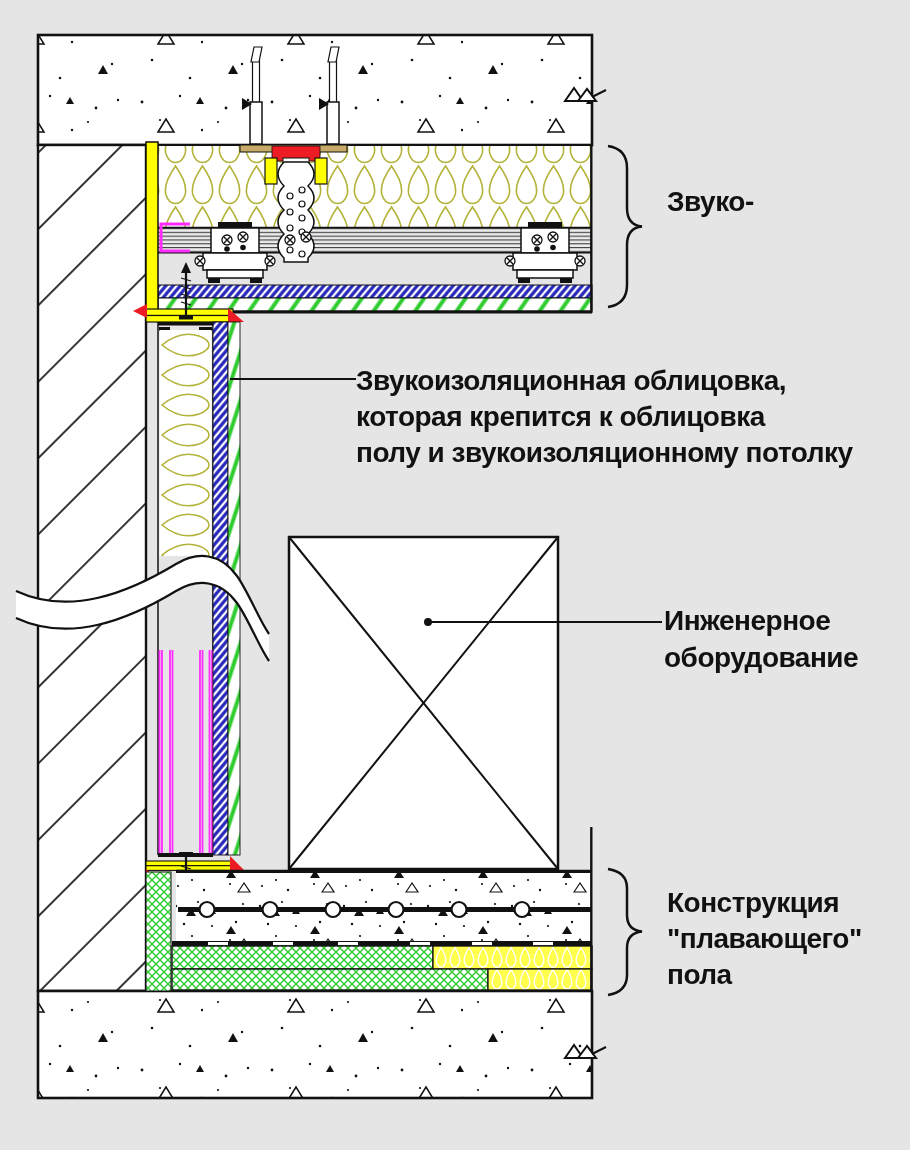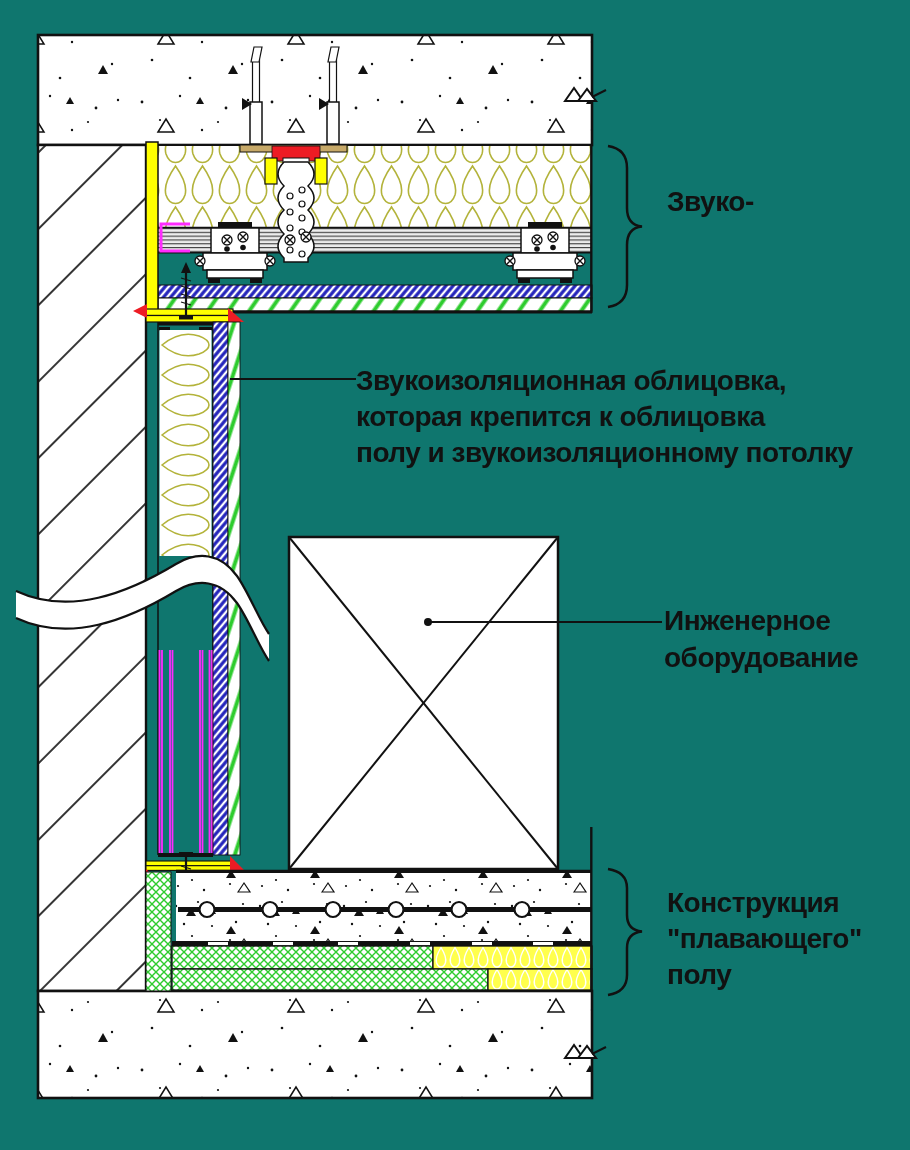--- a/index.html
+++ b/index.html
@@ -1,16 +1,16 @@
 <!DOCTYPE html>
 <html style="--c-line: #111111; --c-wool_olive: #b3b33a; --c-batten_yellow: #ffff00; --c-insulation_yellow: #ffff4d; --c-sealant_red: #ed1c24; --c-profile_magenta: #ff2bff; --c-membrane_blue: #2323bb; --c-elastic_green: #2ecc2e; --c-board_tan: #c7a968; --c-board_gray: #ededed;"><head>
 <meta charset="utf-8">
 <style>
   html,body{margin:0;padding:0;background:#fff;}
-  #canvas{position:relative;width:910px;height:1150px;background:#0f766e;overflow:hidden;
+  #canvas{position:relative;width:910px;height:1150px;background:#e5e5e5;overflow:hidden;
           font-family:"Liberation Sans",sans-serif;}
   #drawing{position:absolute;left:0;top:0;}
   .lbl{position:absolute;font:700 28px/37px "Liberation Sans",sans-serif;
        color:var(--c-line,#111);white-space:nowrap;letter-spacing:-0.5px;}
 </style>
 </head>
 <body>
 
 <div id="canvas">
 
@@ -304,16 +304,16 @@
 </div>
 
 <div class="lbl" style="left:664px;top:602px">
   <div>Инженерное</div>
   <div>оборудование</div>
 </div>
 
 <div class="lbl" style="left:667px;top:885px;line-height:36px">
   <div>Конструкция</div>
   <div>"плавающего"</div>
-  <div>полу</div>
+  <div>пола</div>
 </div>
 
 </div>
 
 </body></html>

